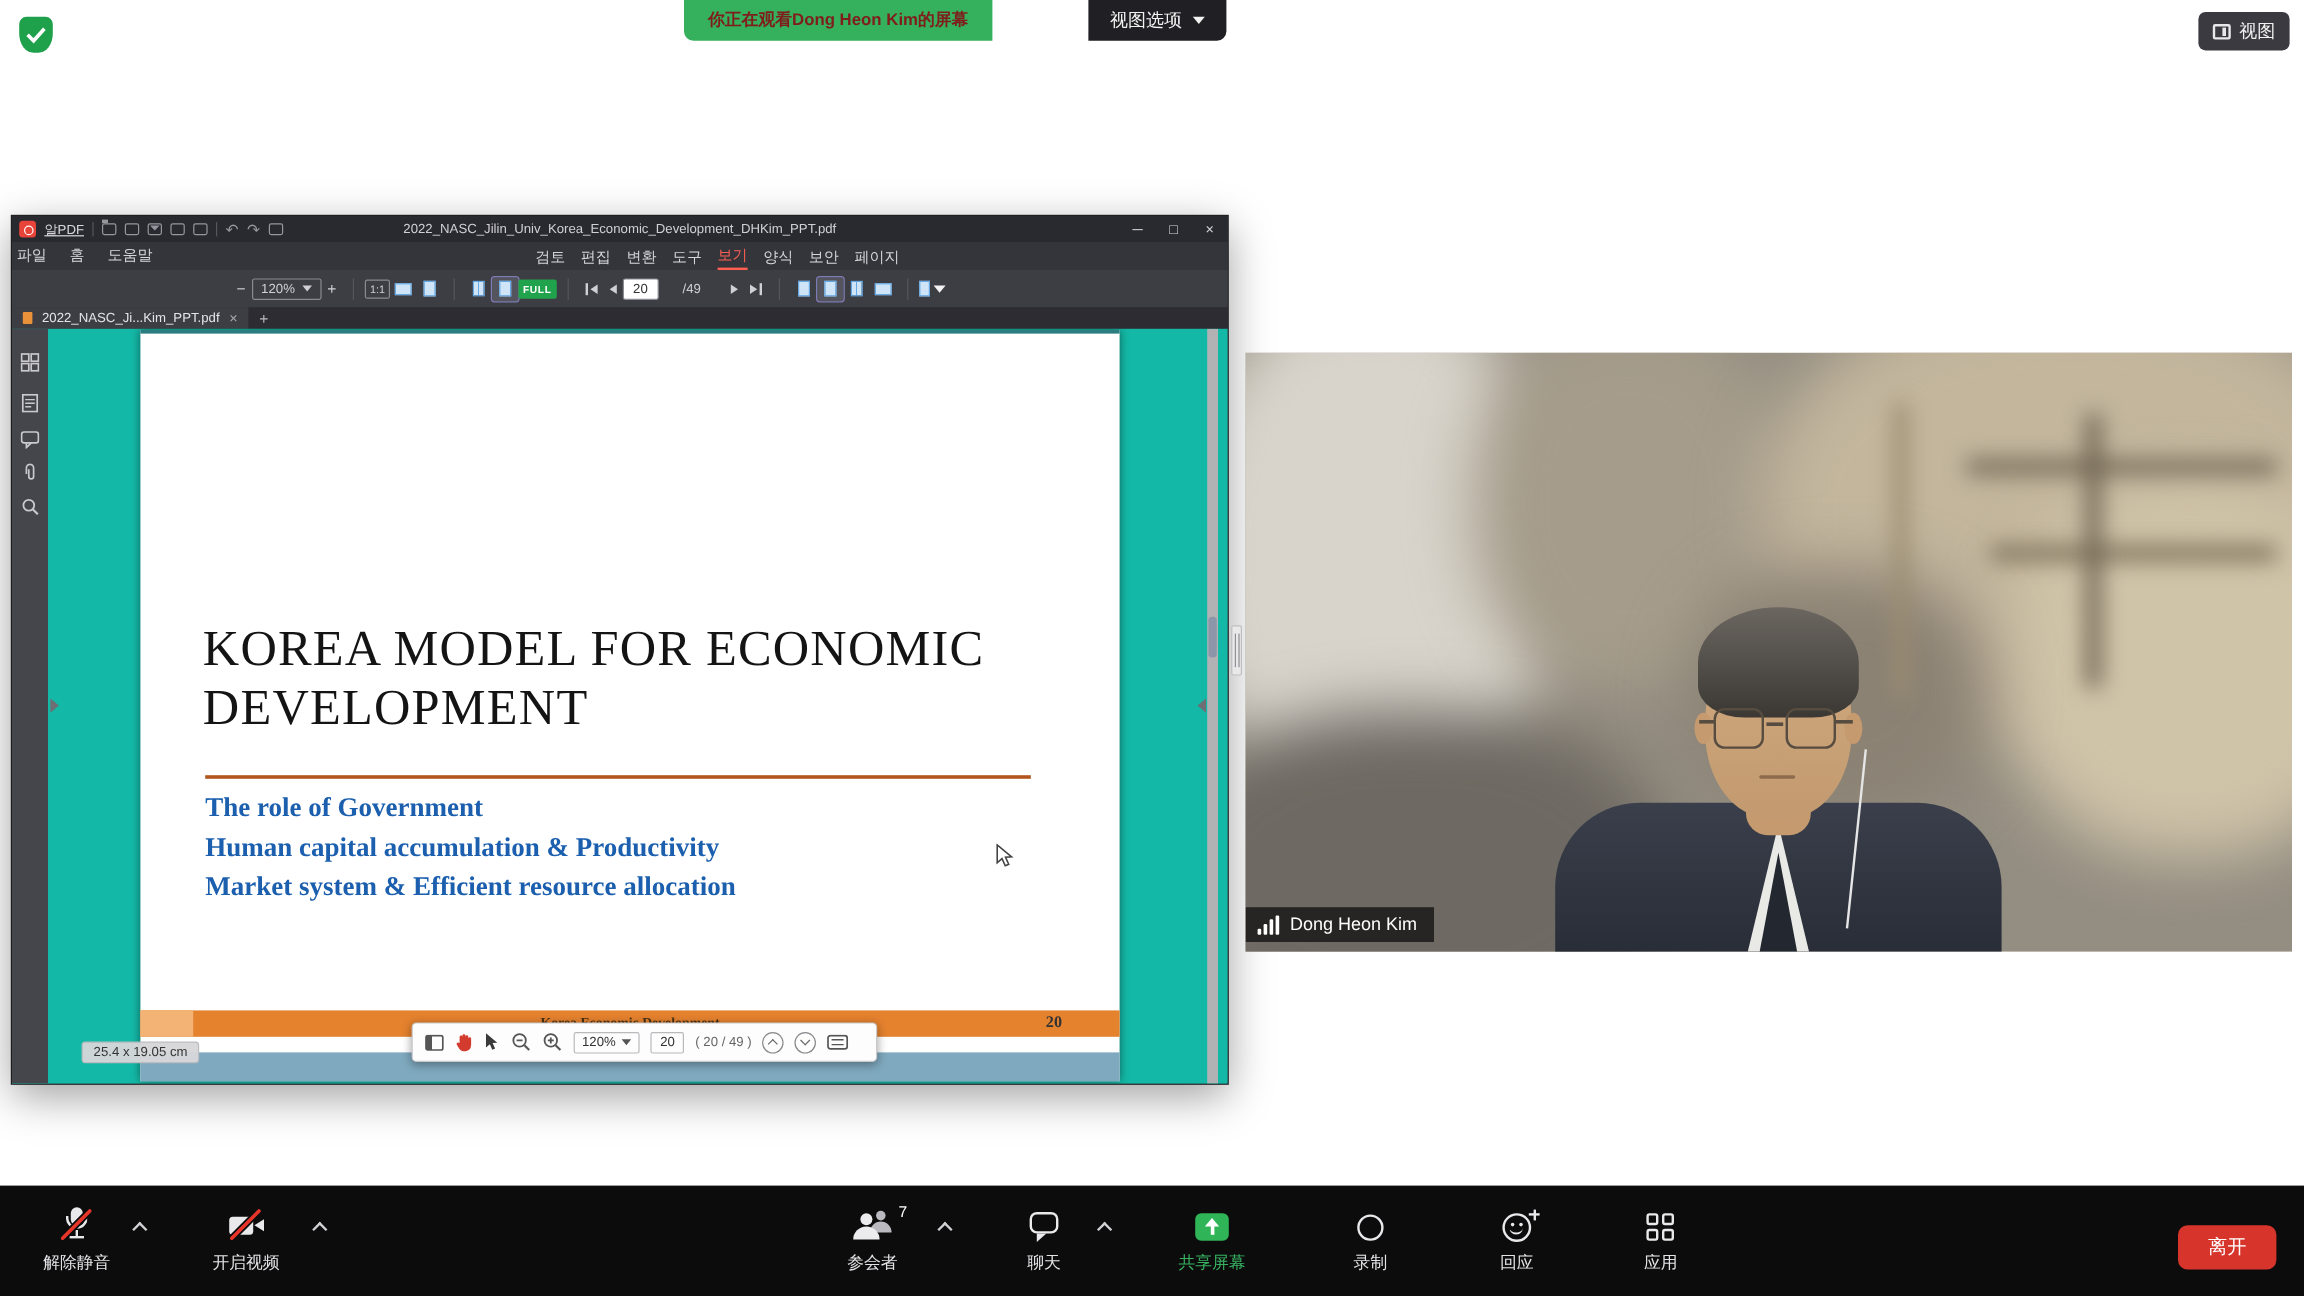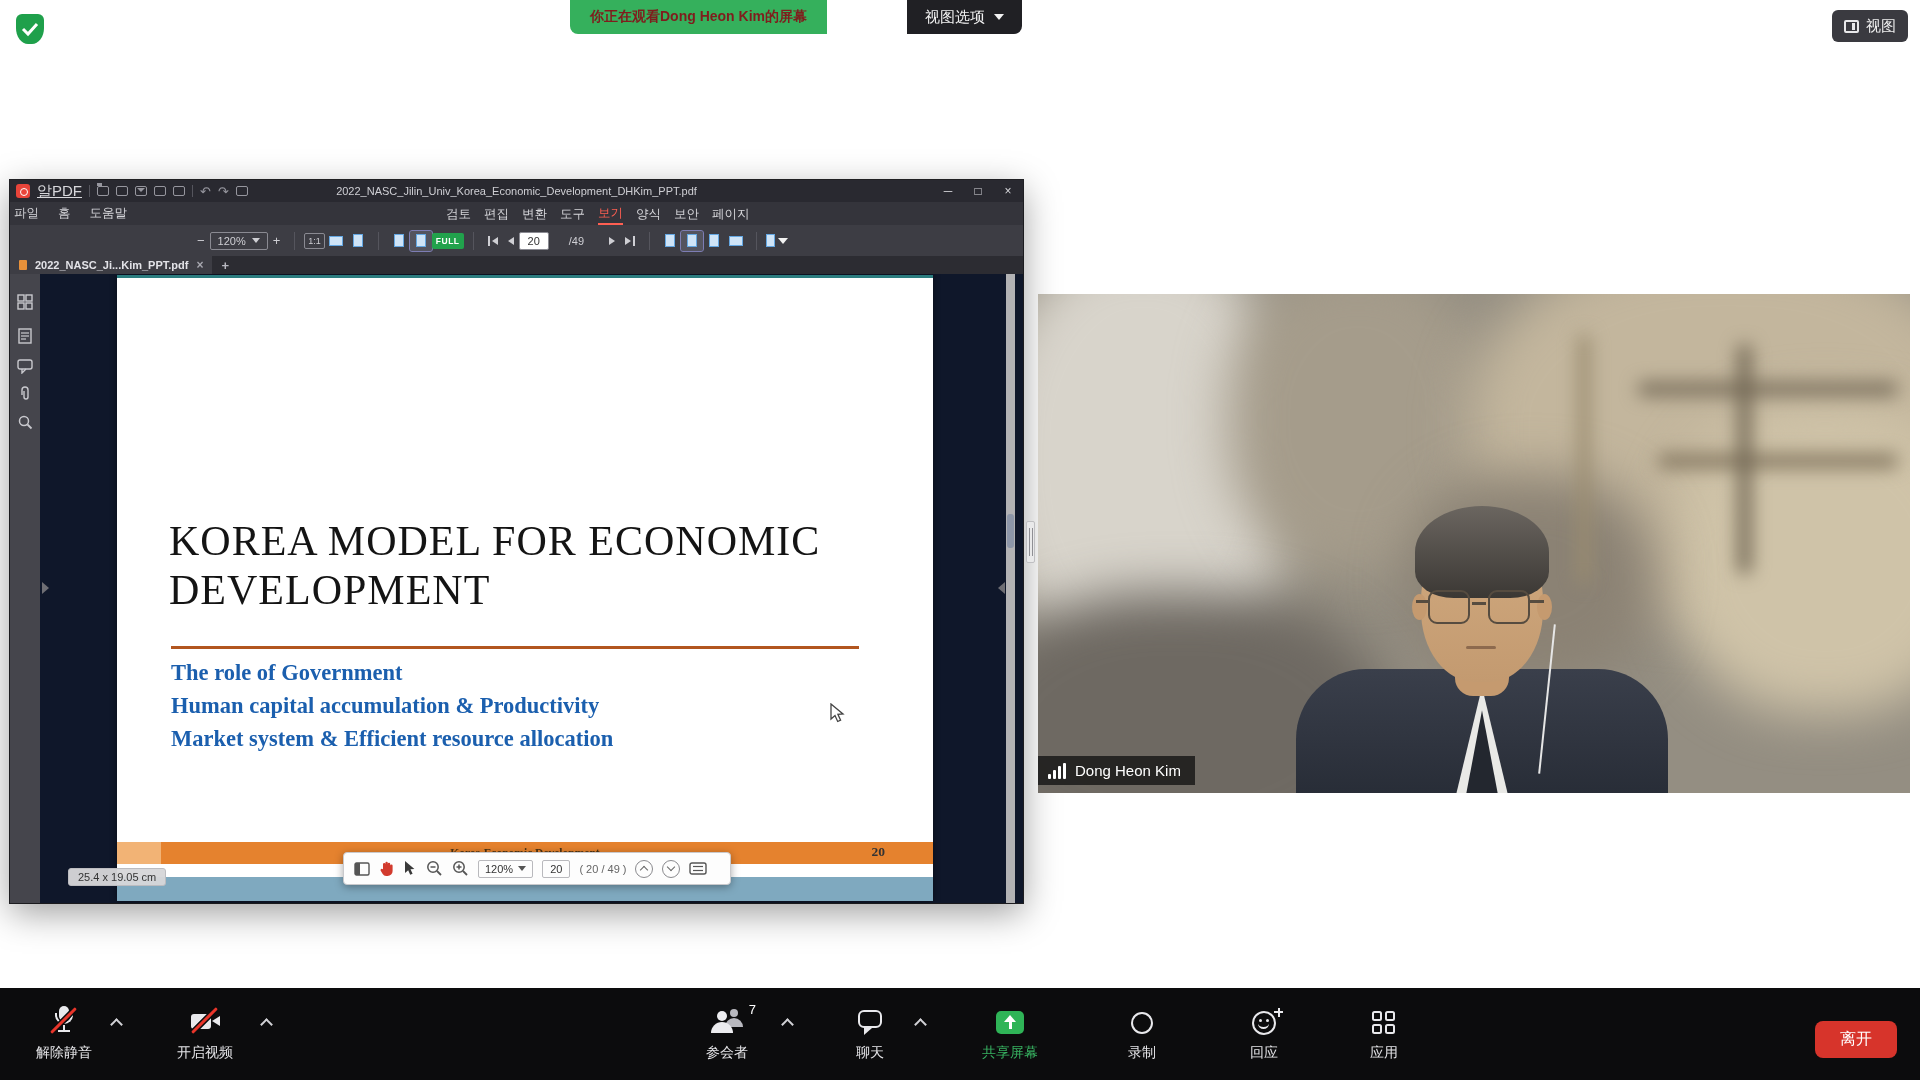--- a/index.html
+++ b/index.html
@@ -27,21 +27,21 @@
   .view-ic::after { content:""; position:absolute; right:2px; top:1px; bottom:1px; width:3px; background:#e8e8ea; }
 
   
   .pdf-window { left:10px; top:180px; width:1013px; height:723px; background:#3d3d44;
                 box-shadow:0 10px 34px rgba(0,0,0,0.38), 0 0 0 1px #232327; font-size:12px; }
   .pdf-titlebar { position:absolute; left:0; top:0; right:0; height:22px; background:#292930;
                   display:flex; align-items:center; padding:0 6px; gap:7px; color:#c9c9cd; }
   .alpdf-logo { width:14px; height:14px; background:#e8443a; border-radius:3px; position:relative; flex:0 0 auto; }
   .alpdf-logo::after { content:""; position:absolute; left:4px; top:4px; width:6px; height:6px;
                        border:1.5px solid #fff; border-radius:50%; }
-  .app-name { font-size:15px; color:#d8d8dc;text-decoration:underline; }
+  .app-name { font-size:11px; color:#d8d8dc;text-decoration:underline; }
   .qa-icon { width:12px; height:10px; border:1.5px solid #96969e; border-radius:2px; display:inline-block; }
   .qa-icon.folder { border-radius:2px 2px 2px 2px; position:relative; }
   .qa-icon.folder::before { content:""; position:absolute; left:-1px; top:-4px; width:5px; height:3px; background:#96969e; }
   .qa-icon.mail::after { content:""; display:block; margin:1px; border-top:4px solid #96969e;
                          border-left:4px solid transparent; border-right:4px solid transparent; }
   .glyph { color:#96969e; font-size:13px; line-height:1; }
   .tb-sep { width:1px; height:12px; background:#55555d; }
   .titlebar-filename { position:absolute; left:0; right:0; top:0; height:22px; display:flex;
                        align-items:center; justify-content:center; pointer-events:none; }
   .titlebar-filename span { font-size:11px; color:#cfcfd4; }
@@ -73,28 +73,28 @@
                 border-radius:2px; letter-spacing:0.5px; }
   .nav-arrow { display:flex; align-items:center; gap:2px; padding:0 5px; }
   .tri-l { width:0; height:0; border-top:4px solid transparent; border-bottom:4px solid transparent; border-right:6px solid #cfcfd4; }
   .tri-r { width:0; height:0; border-top:4px solid transparent; border-bottom:4px solid transparent; border-left:6px solid #cfcfd4; }
   .vbar { width:2px; height:10px; background:#cfcfd4; }
   .page-box { background:#ffffff; color:#333; border:1px solid #8a8a92; border-radius:2px;
               font-size:11px; padding:2px 8px; }
   .page-total { font-size:11px; color:#cfcfd4; margin:0 20px; }
 
   .pdf-tabbar { position:absolute; left:0; top:76px; right:0; height:18px; background:#2c2c32;
-                display:flex; align-items:center;font-weight:bold; }
+                display:flex; align-items:center; }
   .pdf-tab { height:18px; background:#3d3d44; display:flex; align-items:center; gap:8px;
              padding:0 9px; font-size:11px; color:#e3e3e8; }
   .tab-doc { width:8px; height:10px; background:#e8913a; border-radius:1px; }
   .tab-close { color:#a8a8b0; font-size:12px; }
   .tab-new { color:#b8b8c0; font-size:13px; padding:0 9px; }
 
-  .pdf-body { position:absolute; left:0; top:94px; right:0; bottom:0; background:#0f172a; overflow:hidden;padding-left:48px; }
+  .pdf-body { position:absolute; left:0; top:94px; right:0; bottom:0; background:#14b8a6; overflow:hidden;padding-left:48px; }
   .side-rail { position:absolute; left:0; top:0; bottom:0; width:30px; background:#45454c; }
   .rail-ic { position:absolute; left:7px; width:16px; height:16px; }
   .rail-expand { position:absolute; left:32px; top:308px; width:0; height:0;
                  border-top:6px solid transparent; border-bottom:6px solid transparent; border-left:7px solid #6e6e74; }
   .panel-collapse { position:absolute; right:18px; top:308px; width:0; height:0;
                     border-top:6px solid transparent; border-bottom:6px solid transparent; border-right:7px solid #6e6e74; }
 
   .pdf-page { position:absolute; left:107px; top:1px; width:816px; height:626px; background:#fff;
               box-shadow:0 0 7px rgba(0,0,0,0.45); }
   .page-topline { position:absolute; left:0; top:0; width:100%; height:3px; background:#2c7d7f; }

